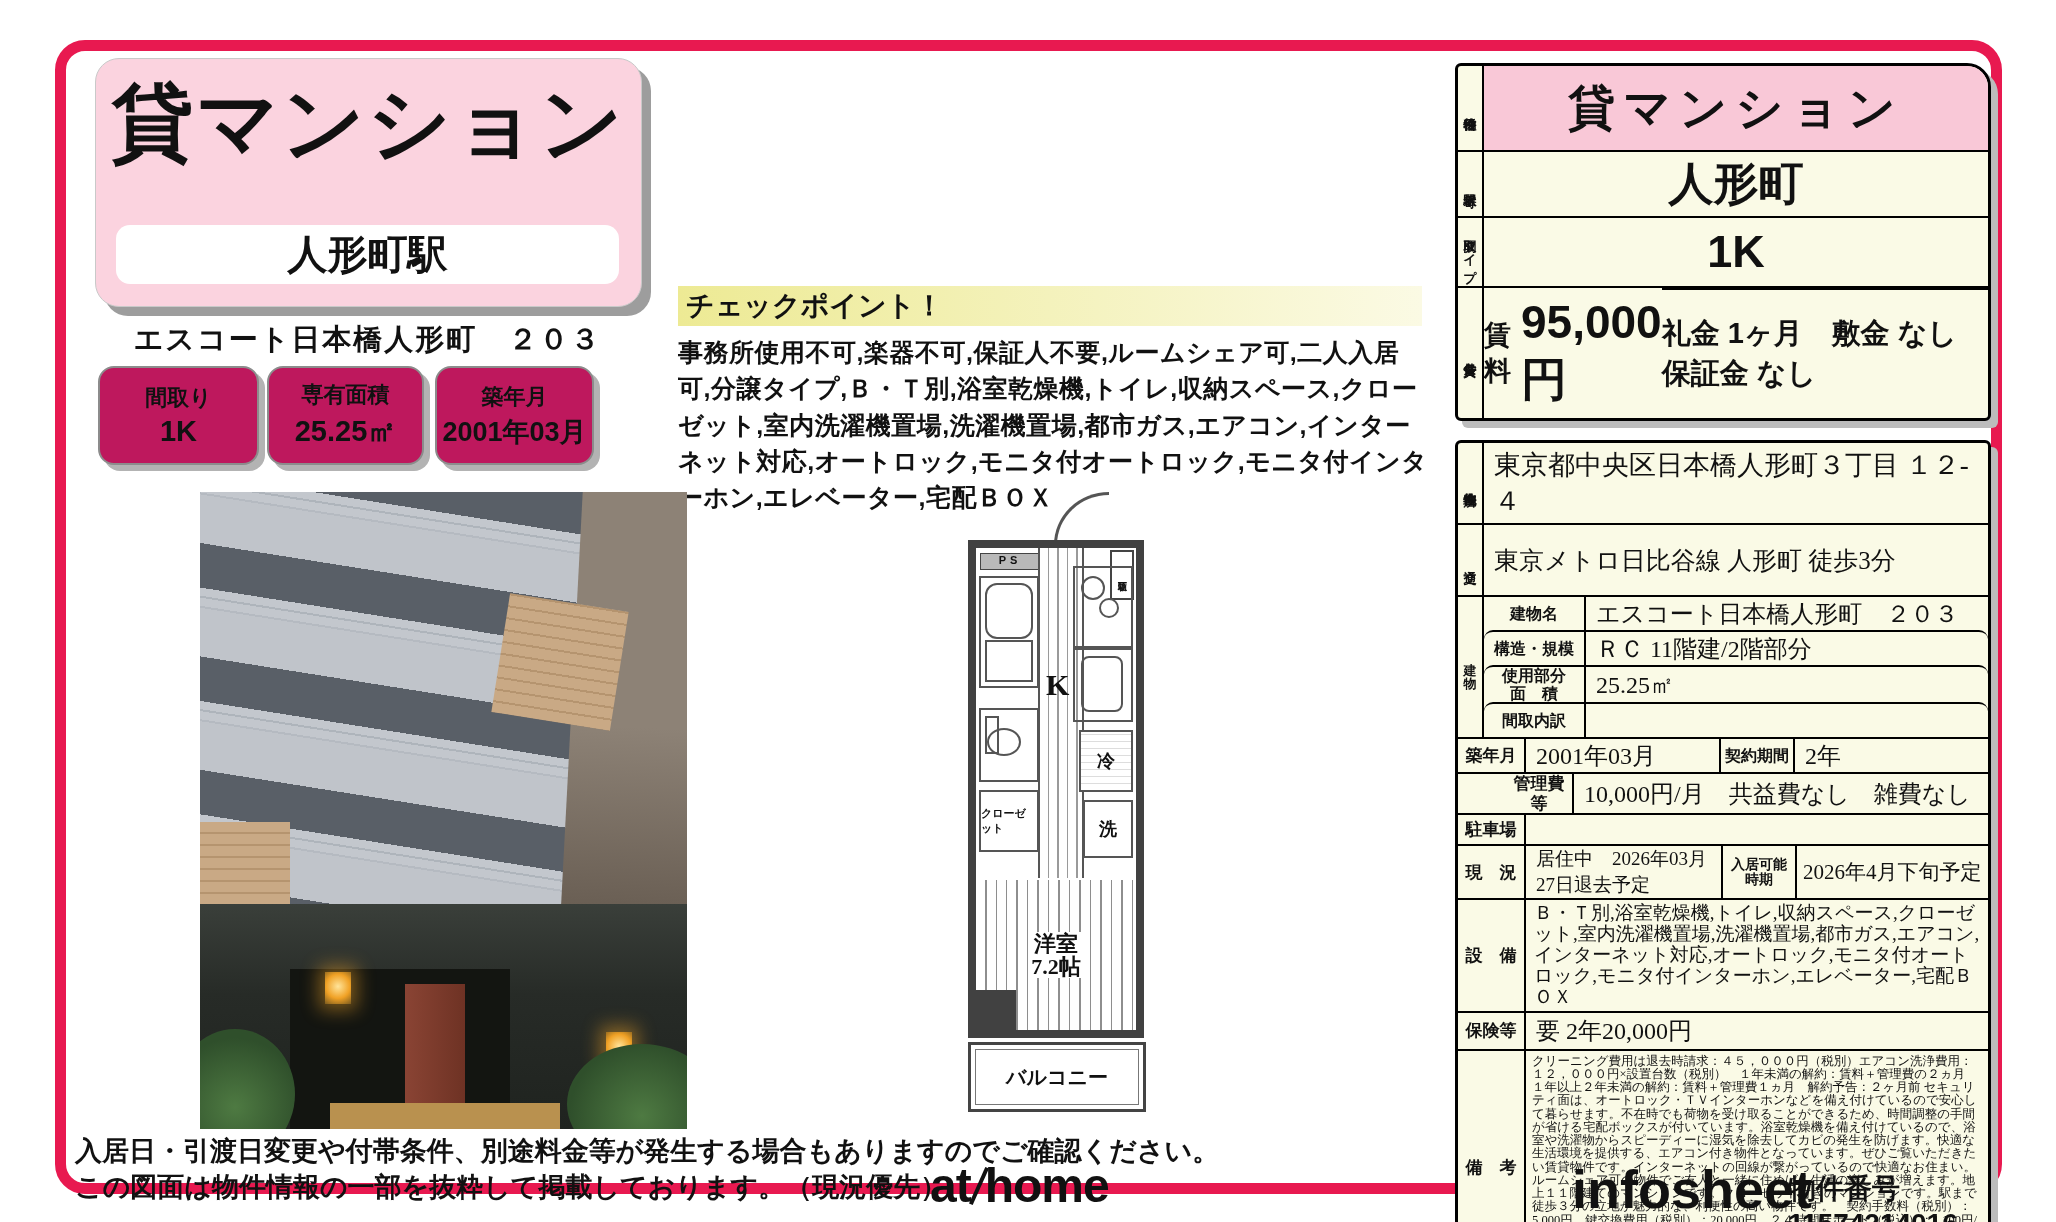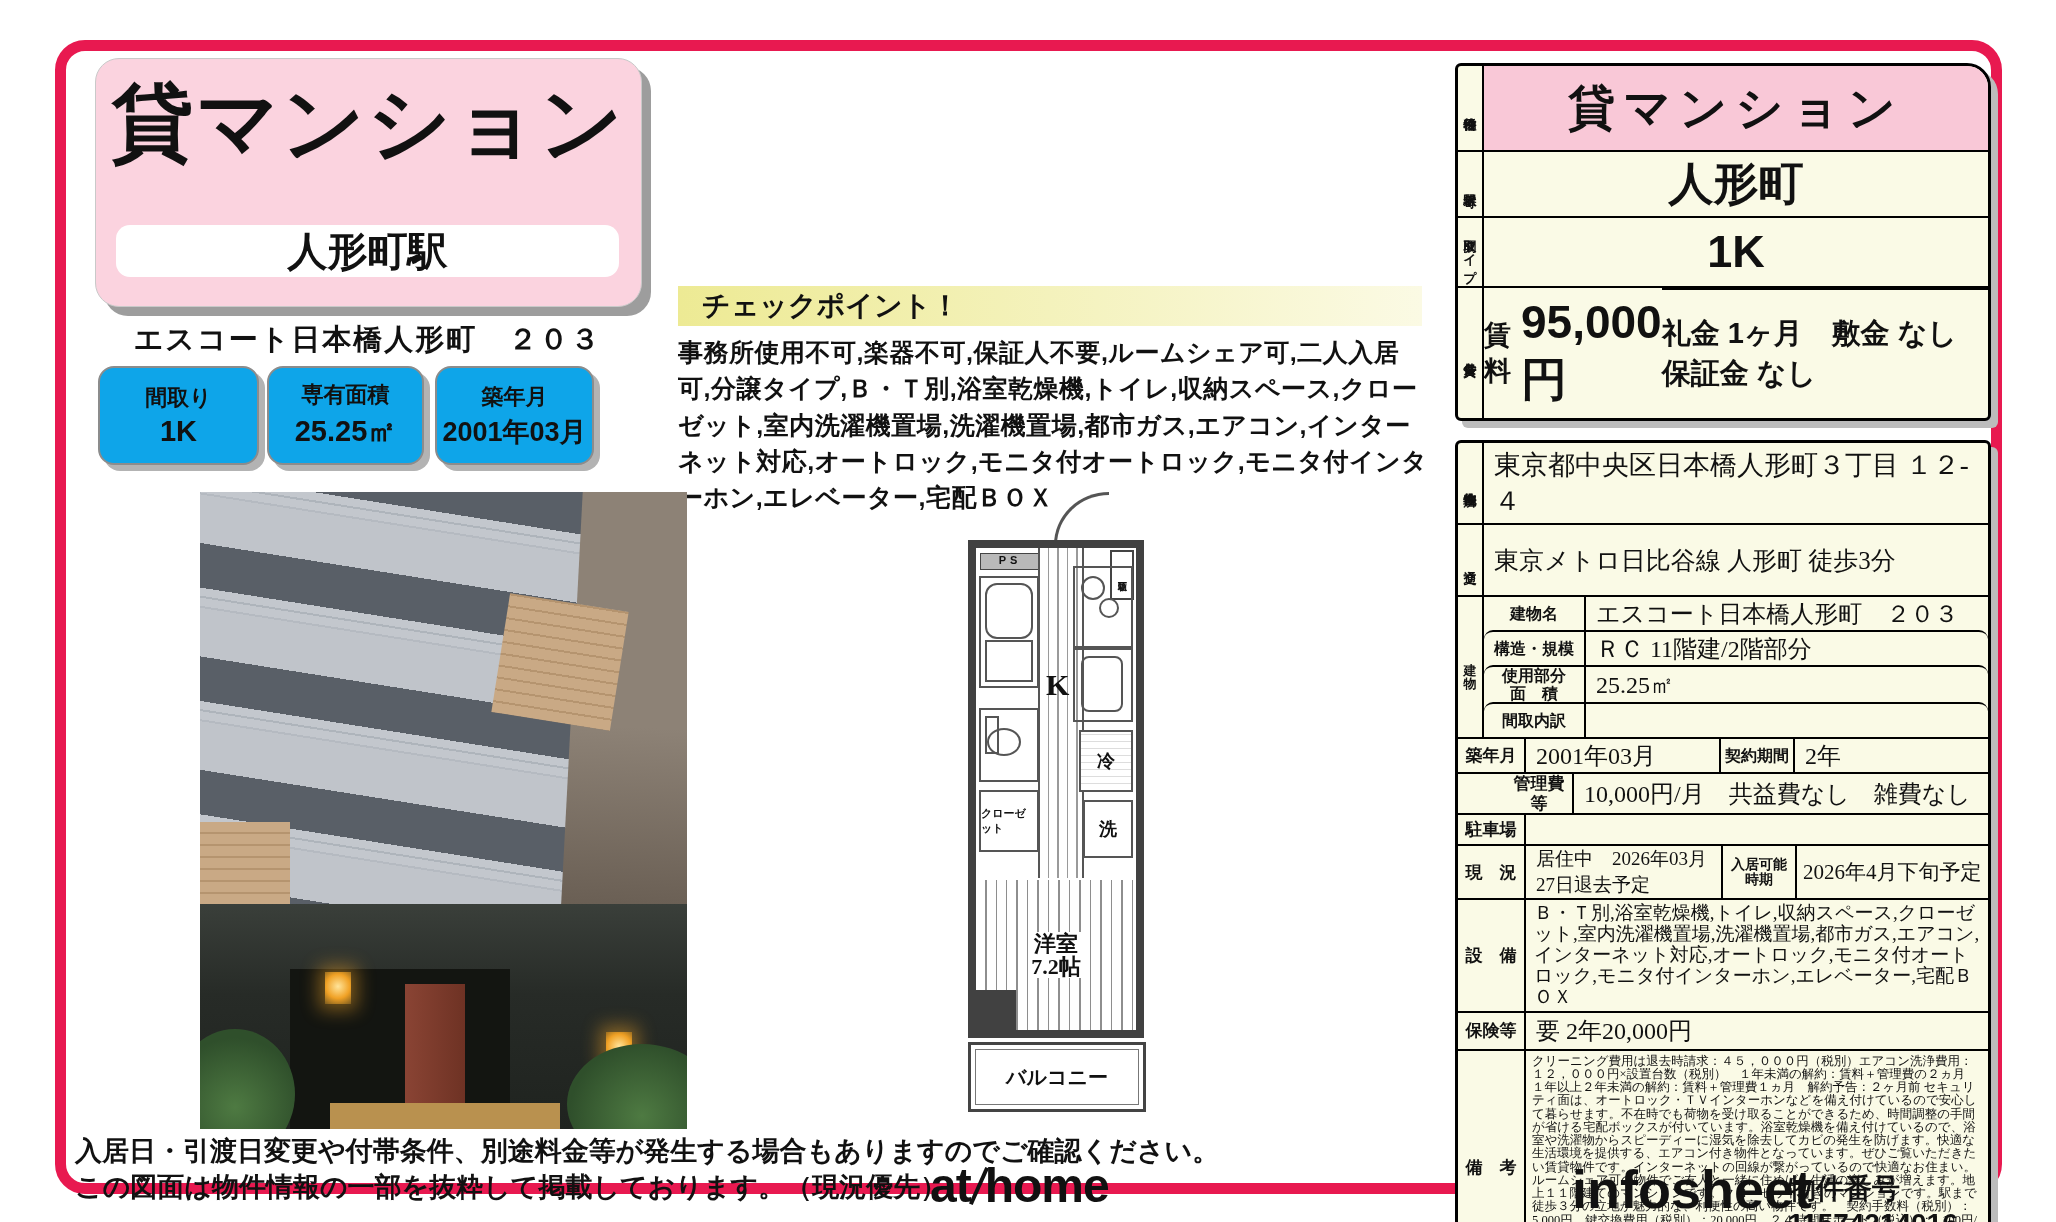--- a/index.html
+++ b/index.html
@@ -7,31 +7,31 @@
        font-family:"Liberation Sans","DejaVu Sans",sans-serif;color:#111;overflow:hidden;}
   .abs{position:absolute;}
 
   
   .frame{left:55px;top:40px;width:1925px;height:1132px;border:11px solid #e81950;border-radius:30px;}
 
   
   .titlebox{left:95px;top:58px;width:545px;height:247px;background:#fbd3df;border-radius:24px;
             box-shadow:9px 9px 0 #9d9d9d;border:1px solid #c9c9c9;}
   .titlebox h1{margin:10px 0 0 0;text-align:center;font-size:82px;letter-spacing:2px;font-weight:bold;}
-  .stationbox{left:20px;top:166px;width:503px;height:52px;background:#fff;border-radius:14px;
+  .stationbox{left:20px;top:166px;width:503px;height:59px;background:#fff;border-radius:14px;
               display:flex;align-items:center;justify-content:center;font-size:40px;font-weight:bold;}
   .bldgtitle{left:95px;top:320px;width:545px;text-align:center;font-size:29px;font-weight:bold;letter-spacing:2px;}
-  .specbox{top:366px;height:95px;background:#0ea5e9;border:2px solid #8c8c8c;border-radius:16px;
+  .specbox{top:366px;height:95px;background:#be185d;border:2px solid #8c8c8c;border-radius:16px;
            box-shadow:6px 6px 0 #b3b3b3;display:flex;flex-direction:column;align-items:center;justify-content:center;}
   .specbox .sl{font-size:22px;font-weight:bold;}
   .specbox .sv{font-size:29px;font-weight:bold;margin-top:2px;}
 
   
   .cphead{left:678px;top:286px;width:744px;height:40px;background:linear-gradient(90deg,#edea94,#fbfae4);
-          font-size:28px;font-weight:bold;display:flex;align-items:center;padding-left:24px;box-sizing:border-box;}
+          font-size:28px;font-weight:bold;display:flex;align-items:center;padding-left:8px;box-sizing:border-box;}
   .cpbody{left:678px;top:334px;width:752px;font-size:25px;font-weight:600;line-height:1.45;letter-spacing:0.5px;}
 
   
   .photo{left:200px;top:492px;width:487px;height:637px;overflow:hidden;background:linear-gradient(180deg,#58a8de,#8fc9ef 55%);}
   .ph-bands{left:-25%;top:-14%;width:150%;height:95%;transform:rotate(9deg);
             background:repeating-linear-gradient(180deg,
               #c3c7cd 0 8px,#aeb4bb 8px 10px,#c3c7cd 10px 18px,#b5bac1 18px 20px,
               #c0c4ca 20px 68px,#595f67 68px 112px);}
   .ph-right{right:-18px;top:-10px;width:140px;height:110%;transform:rotate(3deg);
             background:linear-gradient(180deg,#8d8276 0 35%,#6b6055 60%,#4e463d);}

